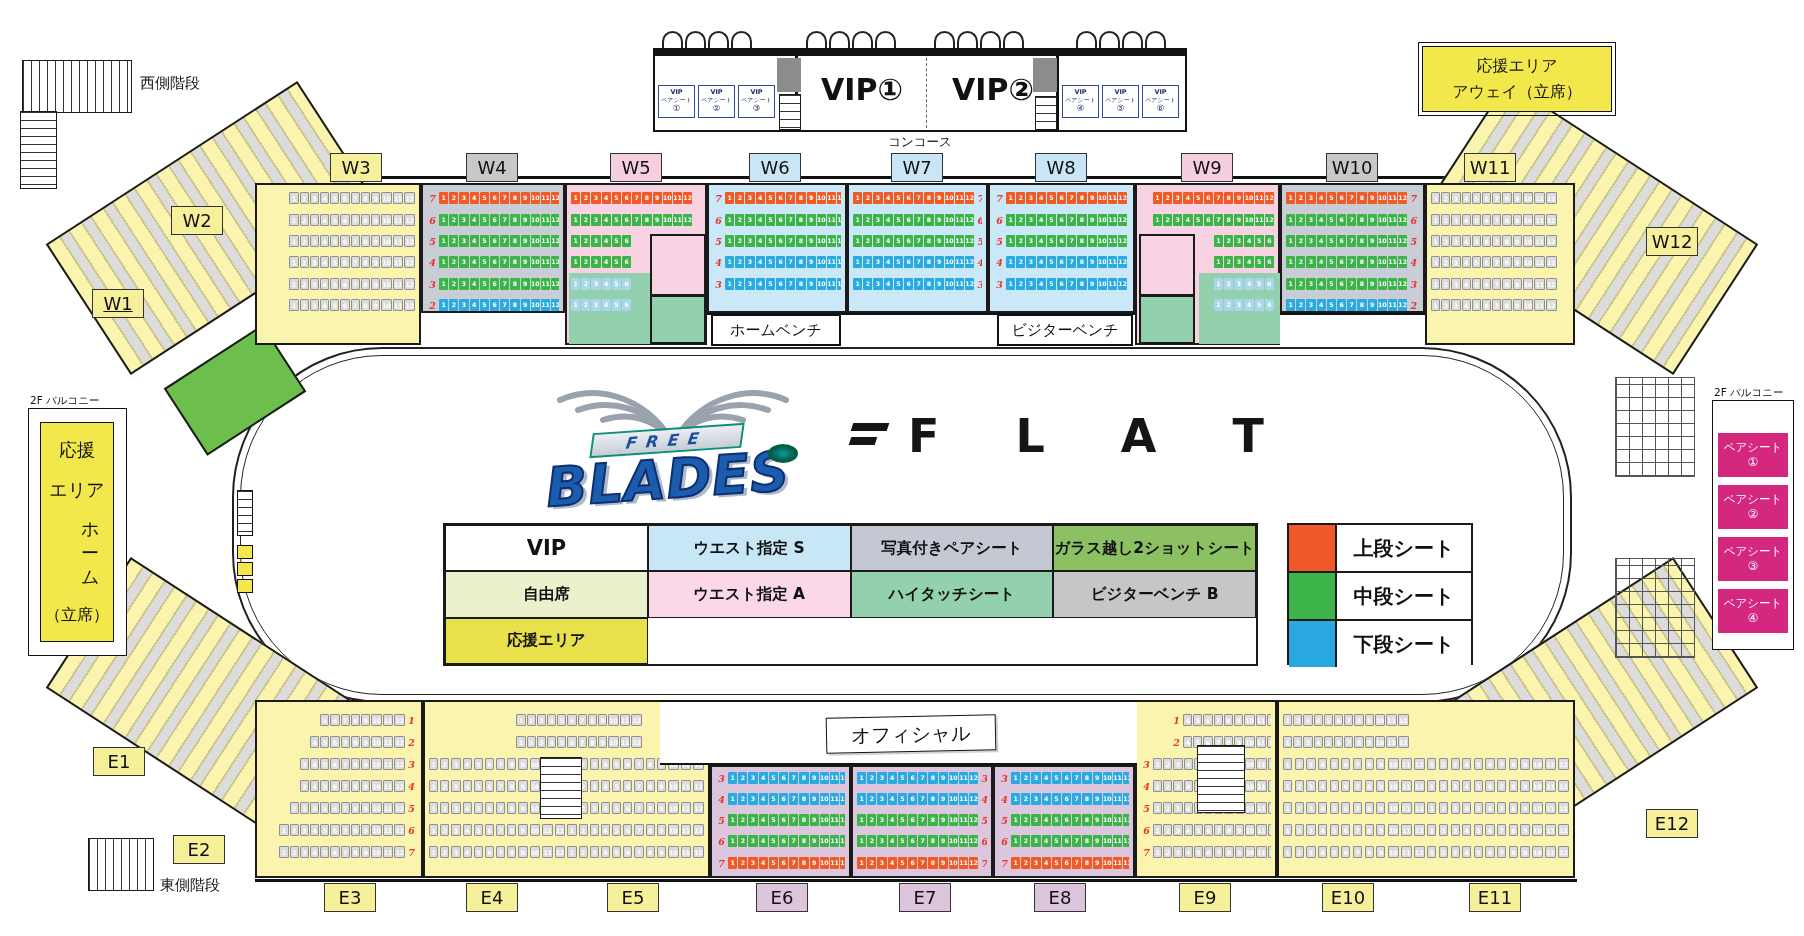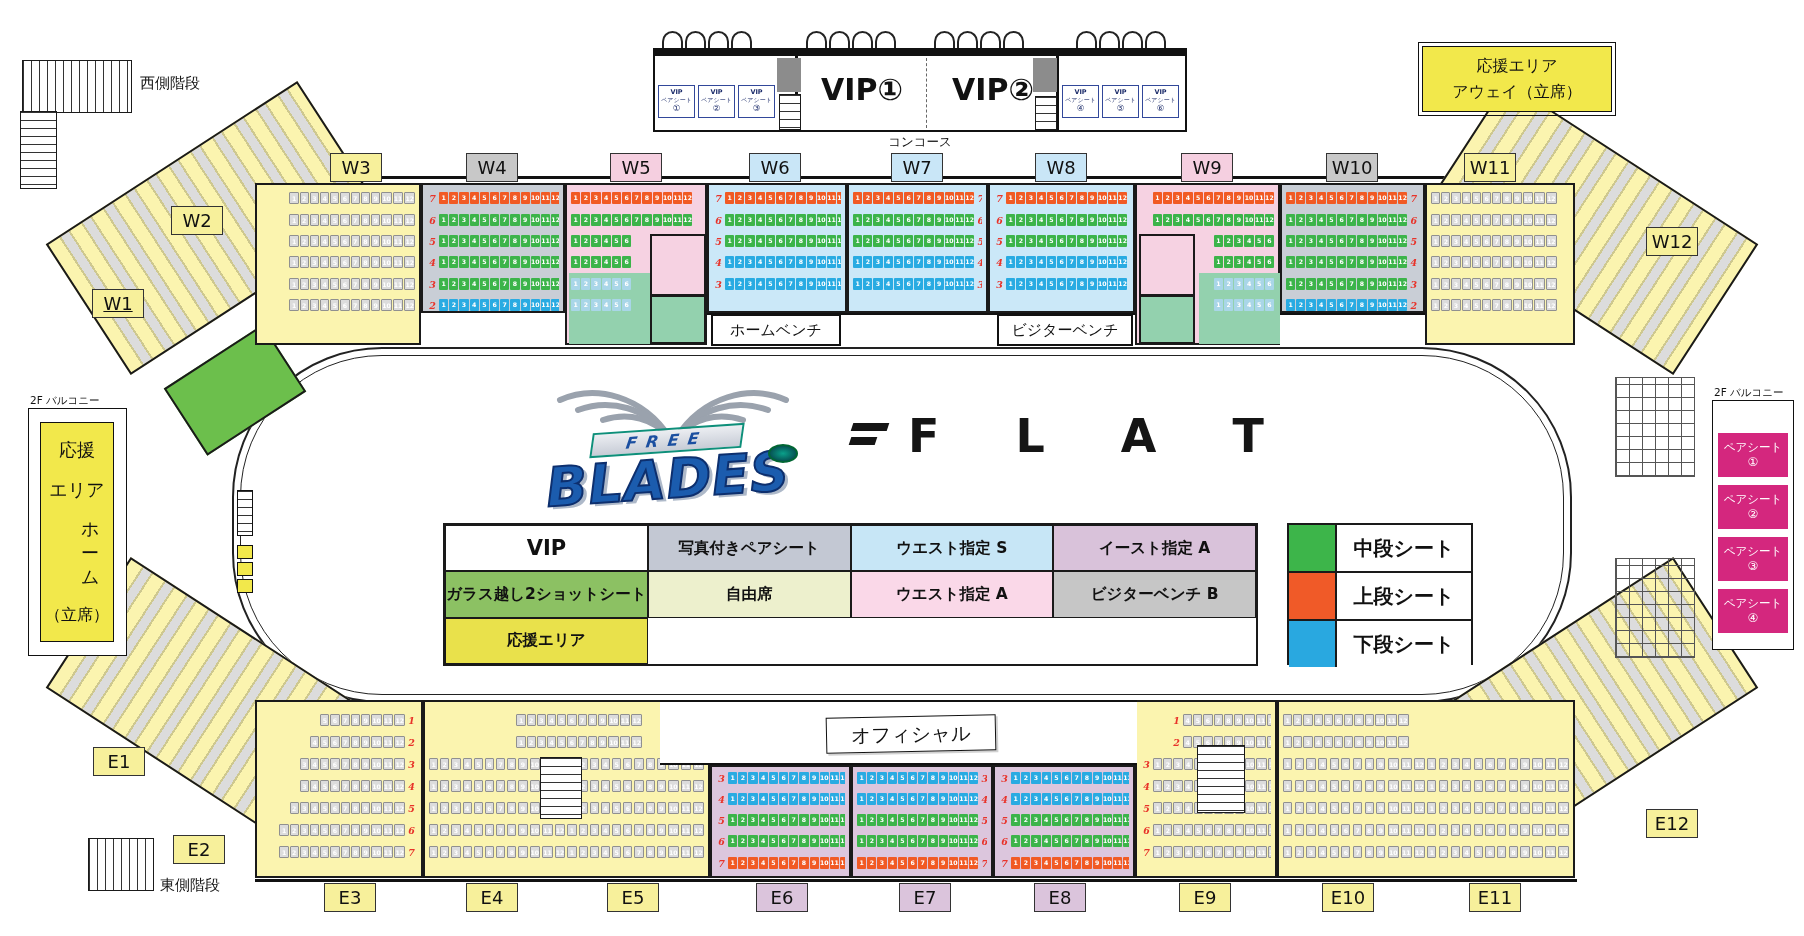--- a/index.html
+++ b/index.html
@@ -180,54 +180,54 @@
       <div style="position:absolute;left:2px;top:0;width:36px;height:8px;background:#151515;transform:skewX(-18deg);"></div>
       <div style="position:absolute;left:0;top:14px;width:26px;height:8px;background:#151515;transform:skewX(-18deg);"></div>
     </div>
     <div style="position:absolute;left:58px;top:-6px;font-size:46px;font-weight:800;letter-spacing:30px;color:#151515;white-space:nowrap;">F L A T</div>
   </div>
 
   <div id="legend-table" class="abs" style="left:443px;top:523px;width:815px;height:143px;border:2px solid #1a1a1a;display:grid;grid-template-columns:repeat(4,1fr);grid-template-rows:repeat(3,1fr);background:#fff;z-index:2;">
       <div class="legend-cell" style="background: rgb(255, 255, 255); font-size: 21px;">
         <span>VIP</span>
       </div>
+      <div class="legend-cell" style="background: rgb(199, 230, 246);">
+        <span>ウエスト指定 S</span>
+      </div>
       <div class="legend-cell" style="background: rgb(195, 200, 211);">
         <span>写真付きペアシート</span>
       </div>
-      <div class="legend-cell" style="background: rgb(199, 230, 246);">
-        <span>ウエスト指定 S</span>
-      </div>
-      <div class="legend-cell" style="background: rgb(217, 194, 218);">
-        <span>イースト指定 A</span>
-      </div>
       <div class="legend-cell" style="background: rgb(140, 193, 99);">
         <span>ガラス越し2ショットシート</span>
       </div>
       <div class="legend-cell" style="background: rgb(237, 240, 205);">
         <span>自由席</span>
       </div>
       <div class="legend-cell" style="background: rgb(250, 216, 232);">
         <span>ウエスト指定 A</span>
+      </div>
+      <div class="legend-cell" style="background: rgb(147, 209, 174);">
+        <span>ハイタッチシート</span>
       </div>
       <div class="legend-cell" style="background: rgb(198, 198, 198);">
         <span>ビジターベンチ B</span>
       </div>
       <div class="legend-cell" style="background: rgb(233, 225, 75);">
         <span>応援エリア</span>
       </div>
     </div>
 
   <div id="tier-table" class="abs" style="left:1287px;top:523px;width:186px;height:142px;border:2px solid #1a1a1a;z-index:2;">
       <div class="tier-row">
+        <div class="tier-sw" style="background:#F05A28"></div>
+        <div class="tier-lb">上段シート</div>
+      </div>
+      <div class="tier-row">
         <div class="tier-sw" style="background:#3DB54A"></div>
         <div class="tier-lb">中段シート</div>
-      </div>
-      <div class="tier-row">
-        <div class="tier-sw" style="background:#F05A28"></div>
-        <div class="tier-lb">上段シート</div>
       </div>
       <div class="tier-row">
         <div class="tier-sw" style="background:#29A8E0"></div>
         <div class="tier-lb">下段シート</div>
       </div>
     </div>
 
 <div class="wedge stripes" style="left: 64px; top: 150px; width: 300px; height: 156px; transform: rotate(-33deg);"></div>
     <div class="wedge stripes" style="left: 1440px; top: 150px; width: 300px; height: 156px; transform: rotate(33deg);"></div>
     <div class="wedge stripes" style="left: 64px; top: 626px; width: 300px; height: 156px; transform: rotate(33deg);"></div>

